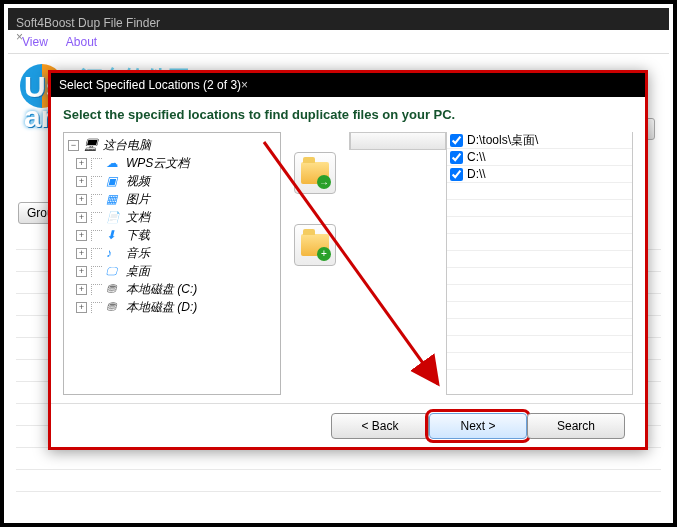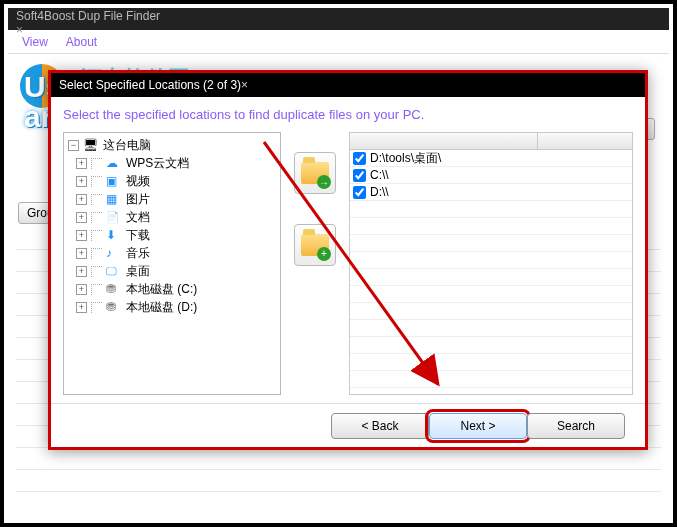--- a/index.html
+++ b/index.html
@@ -1,42 +1,42 @@
 <!DOCTYPE html>
 <html><head>
 <meta charset="utf-8">
 <style>
 * { box-sizing: border-box; margin: 0; padding: 0; font-family: "Microsoft YaHei", Tahoma, sans-serif; }
 body { width: 677px; height: 527px; background: #fff; position: relative; overflow: hidden; border: 4px solid #000; }
 
 .main-window { position: absolute; inset: 4px; background: #fff; }
-.titlebar { background: #222; color: #bbb; height: 22px; font-size: 12px; padding: 1px 8px; display: flex; justify-content: space-between; flex-direction: column; }
+.titlebar { background: #222; color: #bbb; height: 22px; font-size: 12px; padding: 8px 8px; display: flex; justify-content: space-between; flex-direction: column; }
 .close-x { color: #888; cursor: pointer; }
 .menubar { height: 24px; padding: 3px 8px; font-size: 12px; color: #8b5cf6; display: flex; gap: 6px; border-bottom: 1px solid #ddd; }
 .menubar span { padding: 2px 6px; }
 
 .bg-content { position: absolute; top: 50px; left: 4px; right: 4px; bottom: 4px; }
 .bg-logo { position: absolute; top: 6px; left: 8px; width: 44px; height: 44px; border-radius: 50%; background: conic-gradient(#f79a1f 0 50%, #1d9be0 50% 100%); }
 .bg-big-text { position: absolute; top: 14px; left: 12px; color: #fff; font-size: 30px; font-weight: bold; text-shadow: 0 0 4px #1d9be0, 1px 1px 0 #1669a8; }
 .bg-big-text div { line-height: 1; }
 .grid-btn { position: absolute; top: 144px; left: 6px; font-size: 12px; border: 1px solid #adadad; background: linear-gradient(#fff,#e1e1e1); padding: 3px 8px; border-radius: 3px; }
 .items-btn { position: absolute; top: 60px; right: 10px; font-size: 12px; border: 1px solid #adadad; background: linear-gradient(#fff,#e1e1e1); padding: 3px 10px; border-radius: 3px; }
 .grid-lines { position: absolute; top: 170px; left: 4px; right: 4px; bottom: 4px; }
 .grid-lines div { height: 22px; border-bottom: 1px solid #e8e8e8; }
 
 .watermark { position: absolute; top: 6px; left: 68px; color: #33c1f0; font-size: 22px; font-weight: bold; opacity: 0.7; text-shadow: 0 0 1px #fff; pointer-events:none; }
 .watermark-sub { position: absolute; top: 34px; left: 68px; color: #33c1f0; font-size: 13px; opacity: 0.7; pointer-events:none;}
 
 
 .dialog { position: absolute; top: 66px; left: 44px; width: 600px; height: 380px; border: 3px solid #c00; box-shadow: 0 2px 14px rgba(0,0,0,.4); background: #fff; display:flex; flex-direction:column; }
 .dlg-title { background: #000; color: #fff; font-size: 12px; padding: 5px 8px; display: flex; justify-content: flex-start; }
 .dlg-close { color:#ccc; cursor:pointer; }
-.dlg-instr { padding: 10px 12px 6px; font-size: 13px; color: #8b5cf6; }
+.dlg-instr { padding: 10px 12px 6px; font-size: 13px; color: #14532d; font-weight: bold; }
 .dlg-body { flex:1; display:flex; padding: 4px 12px 8px; gap: 8px; overflow:hidden; }
-.tree { width: 218px; border: 1px solid #b8b8b8; background: #fff; font-size: 12px; overflow:auto; padding:3px 2px; }
+.tree { width: 218px; border: 1px solid #b8b8b8; background: #fff; font-size: 12px; overflow:auto; padding:3px 2px;font-style:italic; }
 .tree-item { display:flex; align-items:center; height:18px; white-space:nowrap; }
 .tree-item.root { margin-left: 2px; }
 .tree-item.child { margin-left: 10px; }
 .exp { width:11px; height:11px; border:1px solid #9a9a9a; color:#555; font-size:9px; line-height:9px; text-align:center; margin-right:4px; background:#fff; cursor:pointer;}
 .exp.minus::before { content:"−"; }
 .exp.plus::before { content:"+"; }
 .dash { width:11px; height:11px; margin-right:4px; border-top:1px dotted #aaa; border-left:1px dotted #aaa; }
 .ticon { width:16px; height:14px; margin-right:4px; display:inline-block; }
 .ticon.pc::before { content:"🖥"; font-size:12px; }
 .ticon.cube::before { content:"⬚"; color:#1e90ff; }
@@ -50,21 +50,21 @@
 .ticon.disk::before { content:"⛃"; color:#777; }
 
 .mid-btns { width:52px; display:flex; flex-direction:column; gap:30px; align-items:center; padding-top:20px; }
 .folder-btn { width:42px; height:42px; border:1px solid #bbb; border-radius:4px; background: linear-gradient(#fefefe,#ececec); display:flex; align-items:center; justify-content:center; cursor:pointer; position:relative; }
 .folder-ico { width:28px; height:22px; background: linear-gradient(#ffe08a,#f4b740); border-radius:2px; position:relative; }
 .folder-ico::before { content:""; position:absolute; top:-5px; left:2px; width:12px; height:6px; background:#f4cc60; border-radius:2px 2px 0 0; }
 .badge { position:absolute; bottom:4px; right:4px; width:14px; height:14px; border-radius:50%; background:#2aa02a; color:#fff; font-size:10px; line-height:14px; text-align:center; }
 .badge.right::before { content:"→"; }
 .badge.plus::before { content:"+"; }
 
-.locs { flex:1; display:flex; flex-direction:column; }
+.locs { flex:1; display:flex; flex-direction:row; }
 .loc-head { height:18px; display:flex; }
 .loc-head div { border:1px solid #c8c8c8; background: linear-gradient(#fafafa,#e6e6e6); }
 .loc-head .c1 { flex:1; border-right:none; }
 .loc-head .c2 { width:96px; }
 .loc-list { flex:1; border:1px solid #c8c8c8; border-top:none; background:#fff; font-size:12px; }
 .loc-row { display:flex; align-items:center; height:17px; padding-left:3px; border-bottom:1px solid #eee; }
 .loc-row input { margin-right:4px; }
 
 .dlg-footer { height:44px; border-top:1px solid #ddd; display:flex; justify-content:flex-end; align-items:center; padding-right:20px; }
 .btn { width:98px; height:26px; font-size:12px; border:1px solid #8f8f8f; border-radius:4px; background:linear-gradient(#fdfdfd,#e2e2e2); cursor:pointer; }

